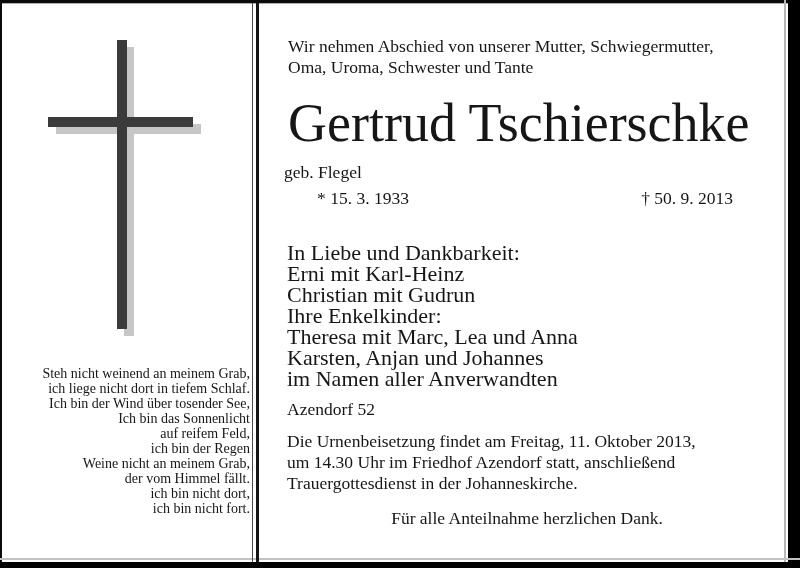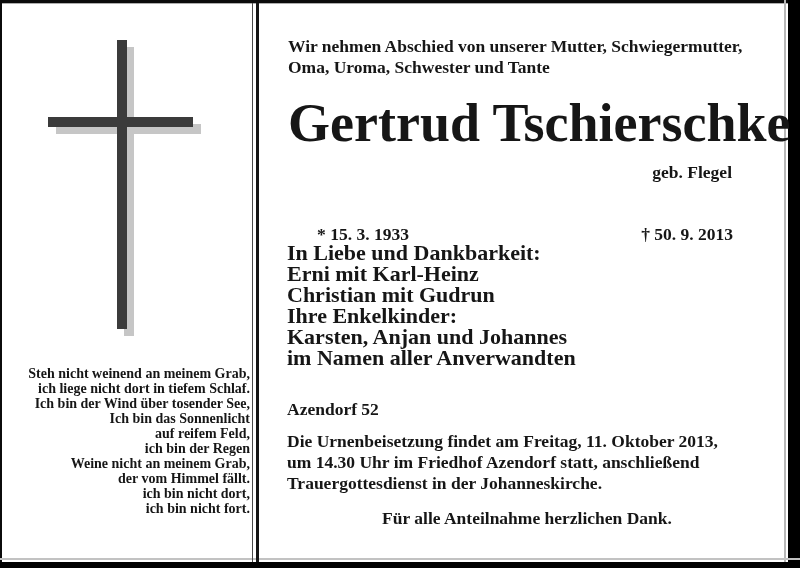--- a/index.html
+++ b/index.html
@@ -5,21 +5,21 @@
   html, body { margin: 0; padding: 0; background: #ffffff; }
   .page {
     position: relative;
     width: 800px;
     height: 568px;
     background: #ffffff;
     font-family: "Liberation Serif", serif;
     color: #161616;
     overflow: hidden;
   }
-  .abs { position: absolute; font-weight: bold; }
+  .abs { position: absolute; }
 
   
   .frame-top    { left:0; top:0; width:800px; height:3px; background:#0b0b0b; }
   .frame-top-gray { left:0; top:3px; width:800px; height:1px; background:#aeaeae; }
   .frame-left   { left:0; top:0; width:2px; height:568px; background:#0b0b0b; }
   .frame-right-gray { left:784px; top:0; width:2px; height:568px; background:#b8b8b8; }
   .frame-right  { left:788px; top:0; width:12px; height:568px; background:#000000; }
   .frame-bottom-gray { left:0; top:558px; width:800px; height:2px; background:#c2c2c2; }
   .frame-bottom { left:0; top:562px; width:800px; height:6px; background:#000000; }
 
@@ -42,28 +42,28 @@
   .intro {
     left:288px; top:36px; width:480px;
     font-size:17.5px; line-height:21px;
   }
   .deceased-name {
     left:288px; top:96px; width:480px;
     font-size:54px; line-height:54px;
     white-space:nowrap;
   }
   .maiden-name {
-    left:272px; top:162px; width:460px;
+    left:284px; top:162px; width:460px;
     font-size:17.5px; line-height:21px;
-    text-align:right;
+    text-align:left;
   }
   .dates-row {
     left:317px; top:188px; width:416px;
     font-size:17.5px; line-height:21px;
-    display:flex; justify-content:space-between;margin-top:36px;
+    display:flex; justify-content:space-between;
   }
   .family {
     left:287px; top:242px; width:480px;
     font-size:22px; line-height:21px;
   }
   .address {
     left:287px; top:399px; width:480px;
     font-size:17.5px; line-height:21px;
   }
   .funeral {
@@ -123,20 +123,21 @@
   <div class="abs dates-row">
     <span>* 15. 3. 1933</span>
     <span>† 50. 9. 2013</span>
   </div>
 
   <div class="abs family">
     <div>In Liebe und Dankbarkeit:</div>
     <div>Erni mit Karl-Heinz</div>
     <div>Christian mit Gudrun</div>
     <div>Ihre Enkelkinder:</div>
+    <div>Theresa mit Marc, Lea und Anna</div>
     <div>Karsten, Anjan und Johannes</div>
     <div>im Namen aller Anverwandten</div>
   </div>
 
   <div class="abs address">Azendorf 52</div>
 
   <div class="abs funeral">
     <div>Die Urnenbeisetzung findet am Freitag, 11. Oktober 2013,</div>
     <div>um 14.30 Uhr im Friedhof Azendorf statt, anschließend</div>
     <div>Trauergottesdienst in der Johanneskirche.</div>

